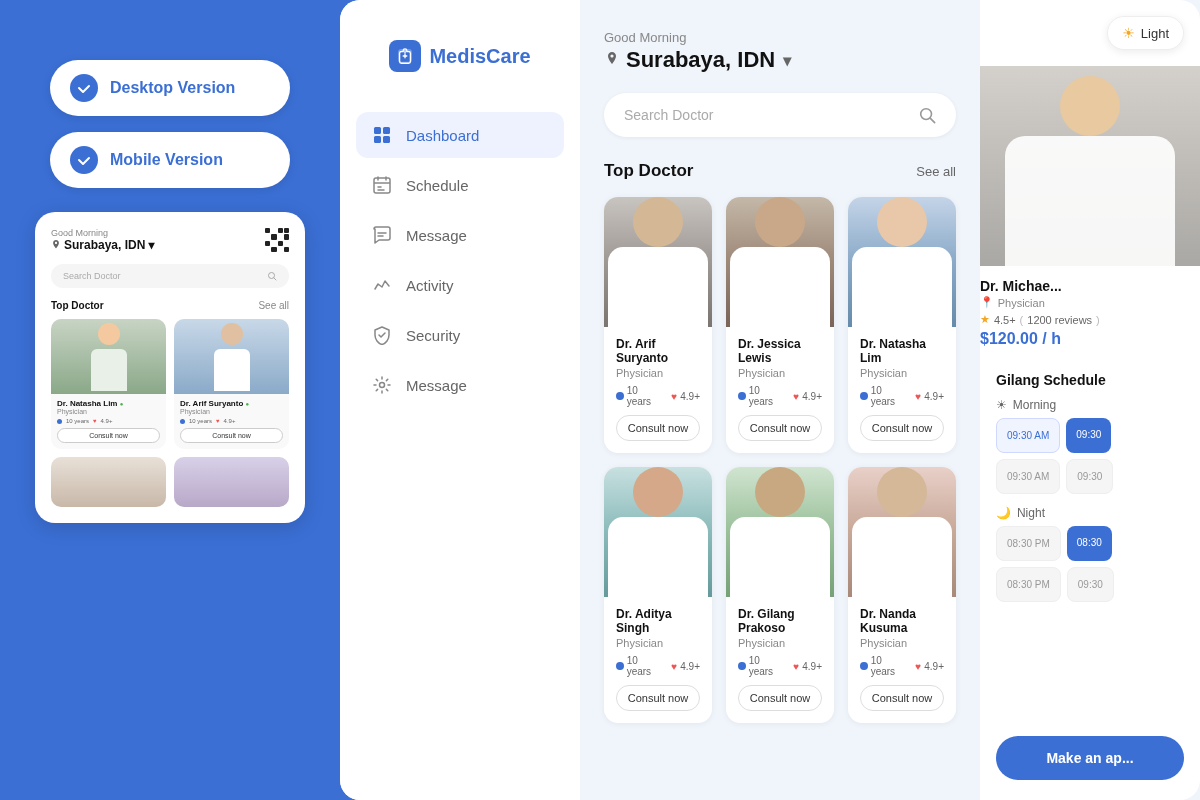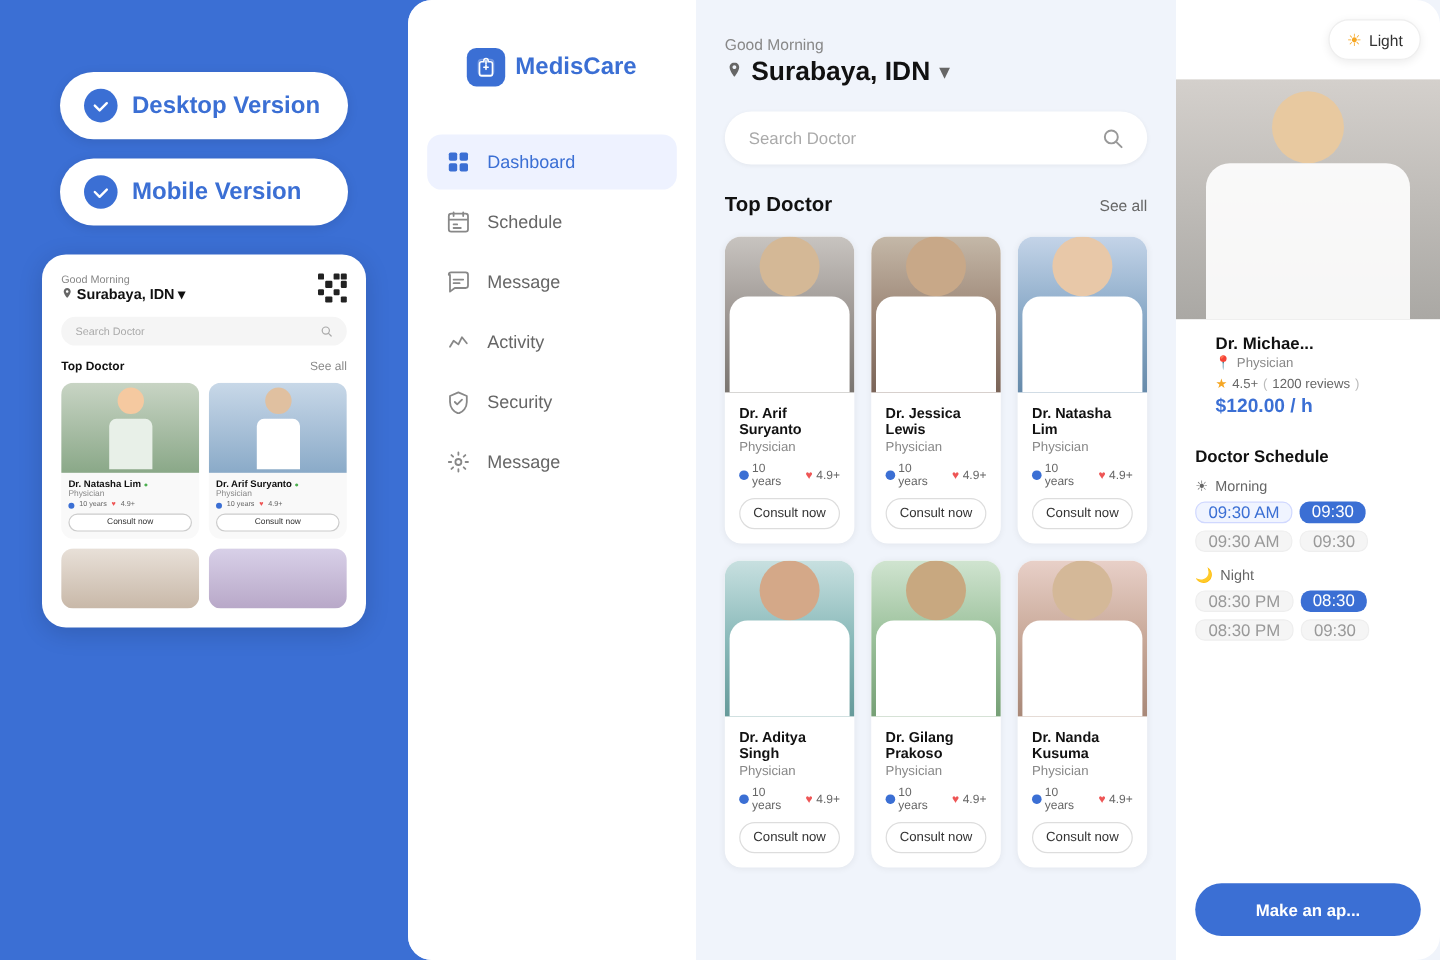--- a/index.html
+++ b/index.html
@@ -45,21 +45,21 @@
       border-radius: 50%;
       display: flex;
       align-items: center;
       justify-content: center;
       flex-shrink: 0;
     }
     .version-btn .check-circle svg { width: 14px; height: 14px; }
     .version-btn span {
       color: #3b6fd4;
       font-weight: 600;
-      font-size: 20px;
+      font-size: 16px;
       text-align: center;
     }
 
     
     .mobile-preview {
       width: 270px;
       background: white;
       border-radius: 20px;
       padding: 16px;
       margin-top: 8px;
@@ -434,44 +434,44 @@
       overflow: hidden;
     }
     .featured-doc-figure {
       display: flex;
       flex-direction: column;
       align-items: center;
     }
     .feat-head { width: 60px; height: 60px; border-radius: 50%; background: #e8c9a0; }
     .feat-body { width: 160px; height: 140px; background: white; border-radius: 30px 30px 0 0; opacity: 0.9; }
 
-    .featured-info { padding: 12px 33px; }
+    .featured-info { padding: 12px 0; }
     .featured-name { font-size: 14px; font-weight: 700; color: #111; margin-bottom: 2px; }
     .featured-spec { font-size: 11px; color: #888; display: flex; align-items: center; gap: 4px; }
     .featured-rating { display: flex; align-items: center; gap: 4px; font-size: 11px; color: #666; margin: 4px 0; }
     .star { color: #f5a623; }
     .featured-price { font-size: 16px; font-weight: 800; color: #3b6fd4; margin-top: 4px; }
 
     .schedule-section { padding: 12px 16px; flex: 1; overflow-y: auto; }
     .schedule-title { font-size: 14px; font-weight: 700; color: #111; margin-bottom: 10px; }
     .time-period { margin-bottom: 12px; }
     .period-label {
       display: flex;
       align-items: center;
       gap: 6px;
       font-size: 12px;
       color: #666;
       margin-bottom: 6px;
       font-weight: 500;
     }
     .time-slots { display: flex; gap: 6px; flex-wrap: wrap; }
     .time-slot {
-      padding: 0 10px;
+      padding: 11px 10px;
       border-radius: 8px;
-      font-size: 14px;
+      font-size: 10px;
       cursor: pointer;
     }
     .time-slot.available { background: #f0f4ff; color: #3b6fd4; border: 1px solid #d0d8ff; }
     .time-slot.selected { background: #3b6fd4; color: white; }
     .time-slot.gray { background: #f5f5f5; color: #999; border: 1px solid #eee; }
 
     .make-appt-btn {
       margin: 0 16px 20px;
       background: #3b6fd4;
       color: white;
@@ -889,21 +889,21 @@
             <span class="star">★</span>
             <span>4.5+</span>
             <span style="color:#bbb;">(</span>
               <span>1200 reviews</span>
               <span style="color:#bbb;">)</span>
           </div>
           <div class="featured-price">$120.00 / h</div>
         </div>
 
         <div class="schedule-section">
-          <div class="schedule-title">Doctor Schedule</div>
+          <div class="schedule-title">Gilang Schedule</div>
 
           <div class="time-period">
             <div class="period-label">
               <span>☀</span>
               <span>Morning</span>
             </div>
             <div class="time-slots">
               <div class="time-slot available">09:30 AM</div>
               <div class="time-slot selected">09:30</div>
             </div>

